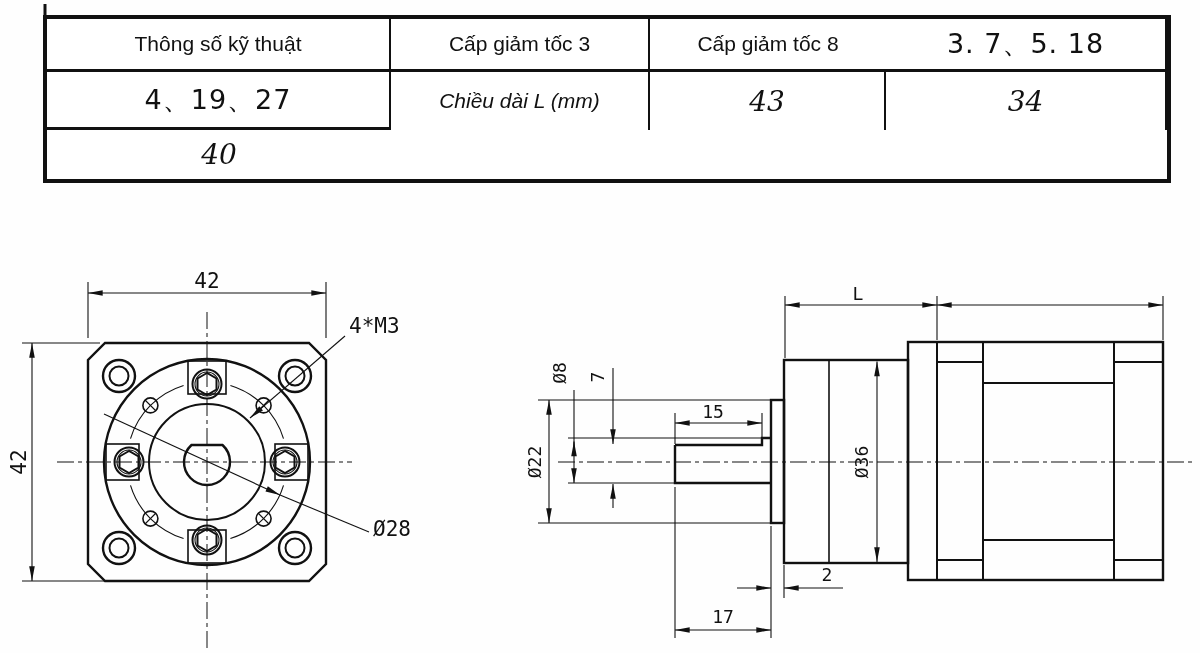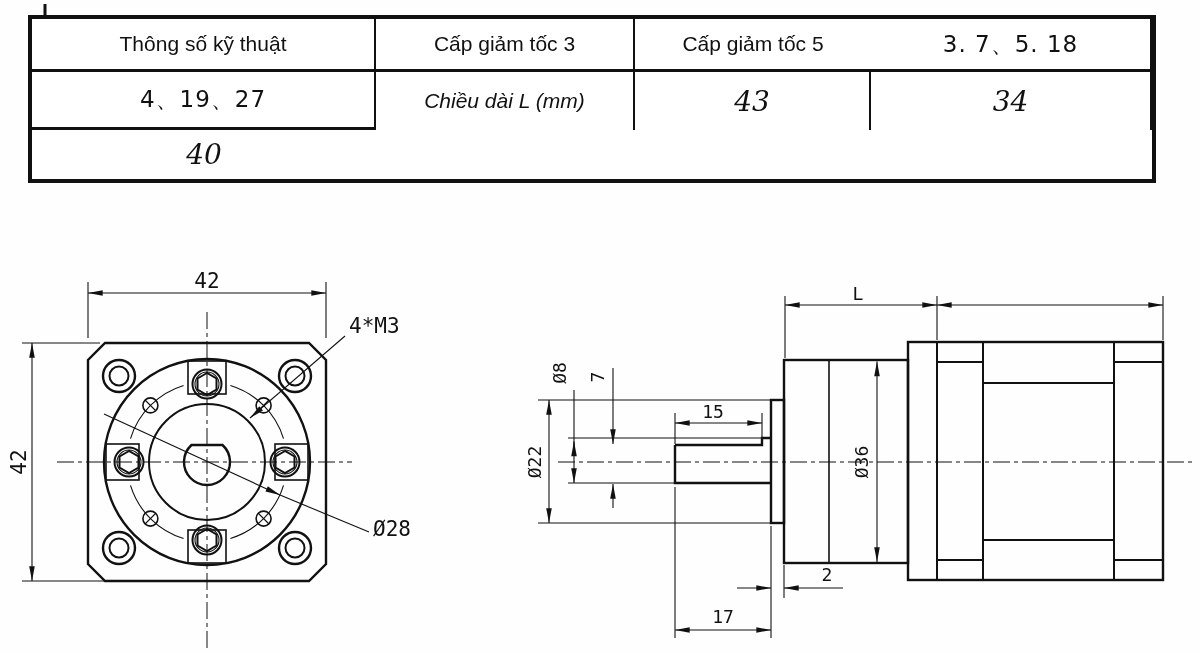--- a/index.html
+++ b/index.html
@@ -1,28 +1,28 @@
 <!DOCTYPE html>
 <html><head>
 <meta charset="utf-8">
 <style>
   html,body{margin:0;padding:0;background:#fff;}
   .page{position:relative;width:1200px;height:653px;background:#fefefe;overflow:hidden;
         font-family:"Liberation Sans","DejaVu Sans",sans-serif;color:#111;}
   
-  .spec-table{position:absolute;left:28px;top:15px;width:1128px;height:168px;
+  .spec-table{position:absolute;left:43px;top:15px;width:1128px;height:168px;
               border:4px solid #111;box-sizing:border-box;background:#fff;
               display:grid;grid-template-columns:344px 259px 236px auto;
               grid-template-rows:53px 58px auto;}
   .cell{border-right:2px solid #111;border-bottom:3px solid #111;
         display:flex;align-items:center;justify-content:center;box-sizing:border-box;}
   .cell.last-col{border-right:none;}
   .cell.last-row{border-bottom:none;font-style:italic;}
   .hdr{font-size:21px;}
-  .ratio-val{font-size:23px;letter-spacing:1px;font-family:"DejaVu Sans",sans-serif;}
+  .ratio-val{font-size:27px;letter-spacing:1px;font-family:"DejaVu Sans",sans-serif;}
   .len-val{font-size:28px;font-family:"DejaVu Serif","Liberation Serif",serif;}
   
   svg{position:absolute;left:0;top:0;}
   .ol{stroke:#111;fill:none;stroke-width:2.4px;}          
   .ol2{stroke:#111;fill:none;stroke-width:2px;}           
   .in{stroke:#111;fill:none;stroke-width:1.6px;}          
   .thin{stroke:#111;fill:none;stroke-width:1.1px;}        
   .cl{stroke:#111;fill:none;stroke-width:1px;stroke-dasharray:17 4 4 4;}  
   .dim{font-family:"DejaVu Sans Mono","Liberation Mono",monospace;fill:#111;stroke:none;}
   .dim-lg{font-size:21px;}
@@ -179,21 +179,21 @@
       <line x1="675" y1="487" x2="675" y2="638" class="thin"></line>
       <line x1="771" y1="526" x2="771" y2="638" class="thin"></line>
       <line x1="675" y1="630" x2="771" y2="630" class="thin" marker-start="url(#arr)" marker-end="url(#arr)"></line>
       <text x="723" y="623" text-anchor="middle" class="dim dim-md">17</text>
     </g>
   </svg>
 
   <div class="spec-table">
     <div class="cell hdr">Thông số kỹ thuật</div>
     <div class="cell hdr">Cấp giảm tốc 3</div>
-    <div class="cell hdr last-col">Cấp giảm tốc 5</div>
+    <div class="cell hdr last-col">Cấp giảm tốc 8</div>
 
     <div class="cell ratio-val">3. 7、5. 18</div>
     <div class="cell ratio-val">4、19、27</div>
 
     <div class="cell hdr last-row">Chiều dài L (mm)</div>
     <div class="cell len-val last-row">43</div>
     <div class="cell len-val last-row">34</div>
     <div class="cell len-val last-row last-col">40</div>
   </div>
 

